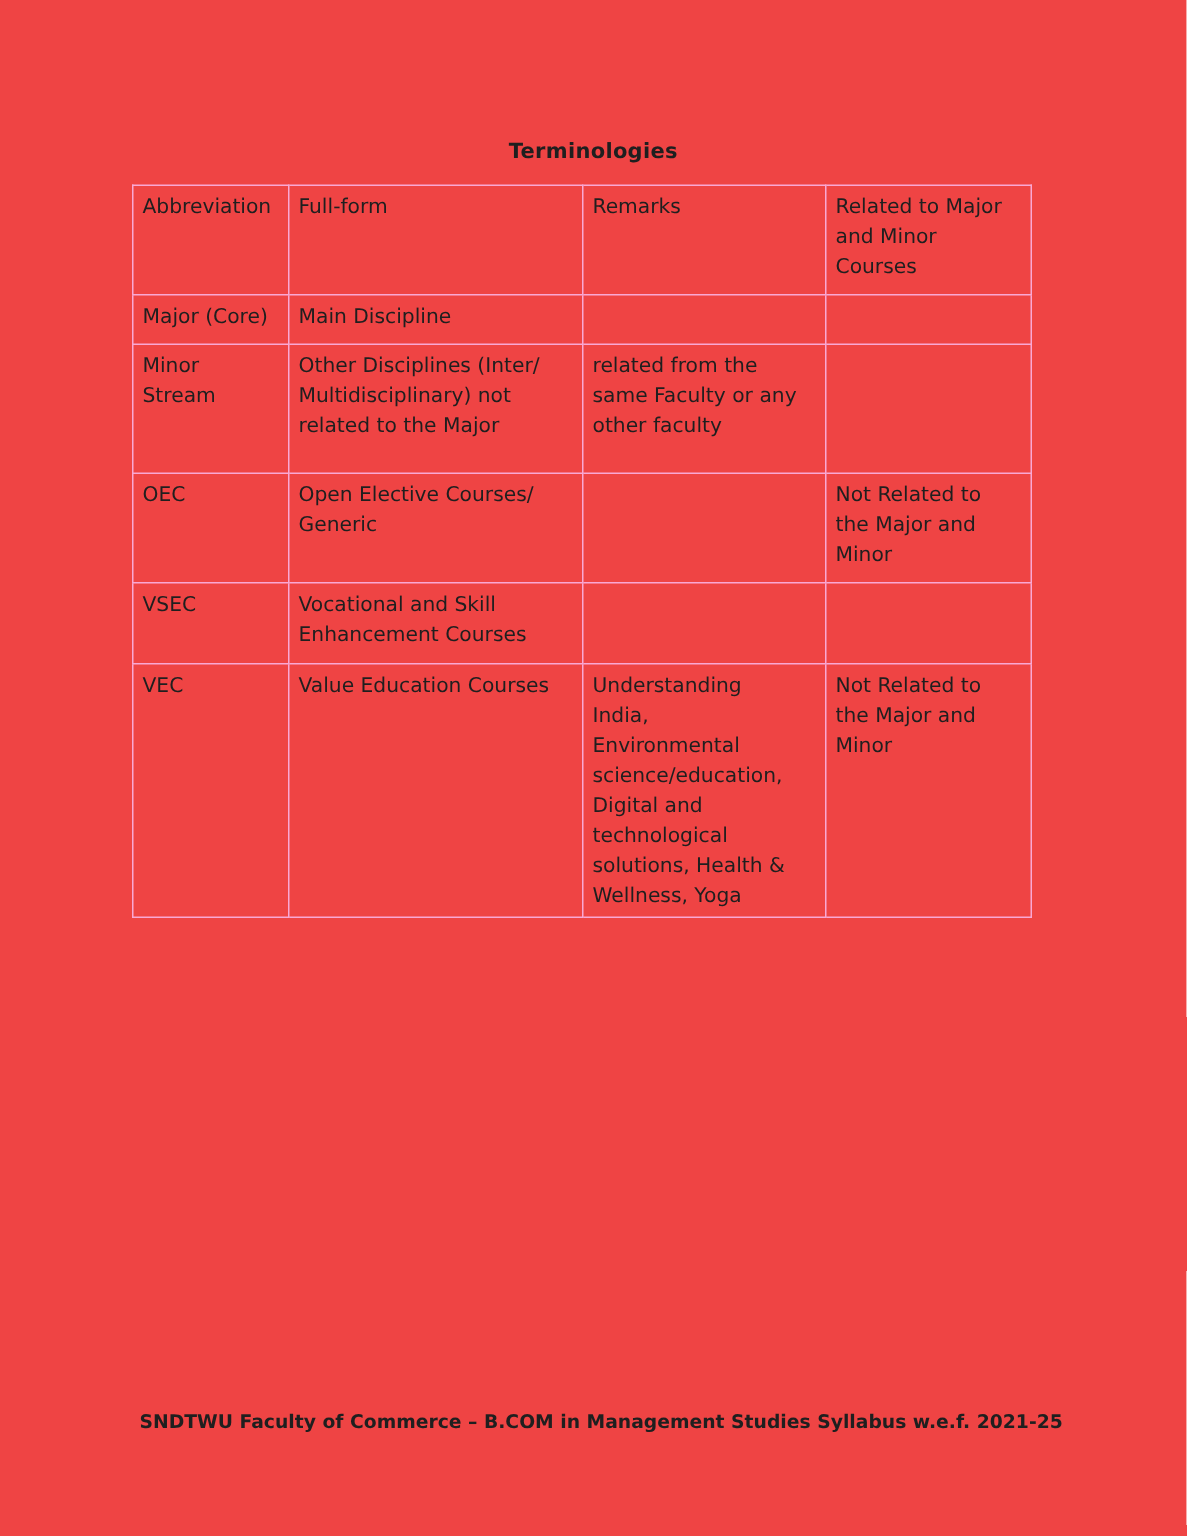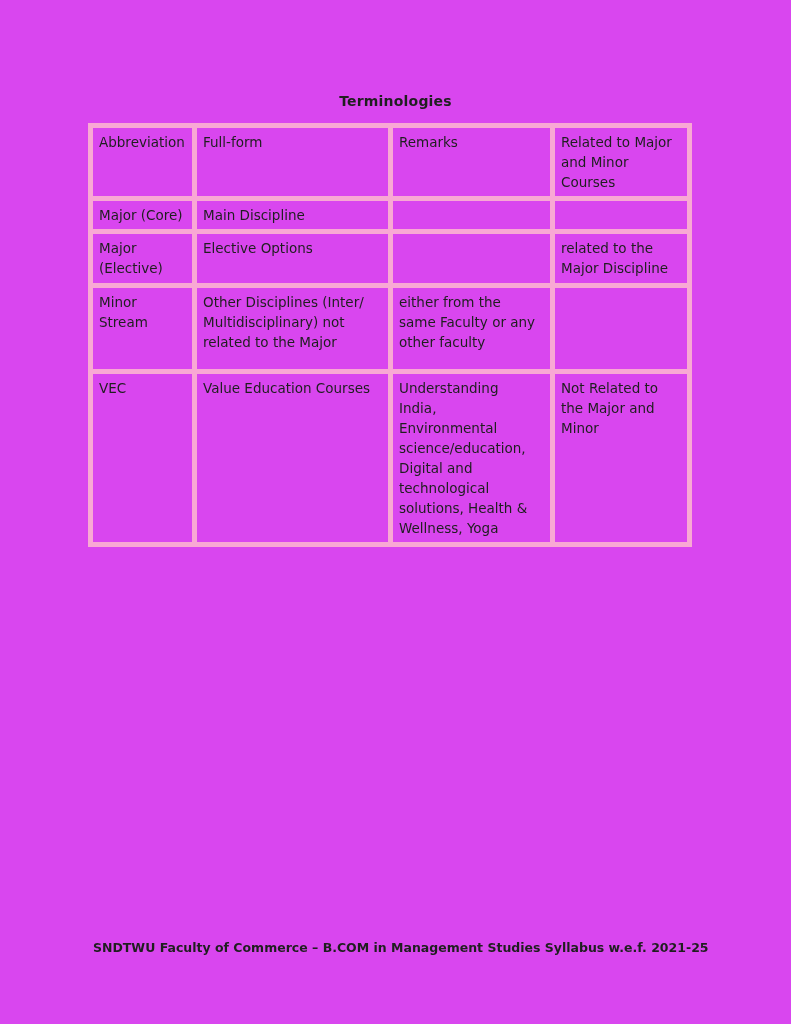--- a/index.html
+++ b/index.html
@@ -1,21 +1,21 @@
 <!DOCTYPE html>
 <html><head>
 <meta charset="utf-8">
 <style>
   * { margin: 0; padding: 0; box-sizing: border-box; }
   html, body { background: #ffffff; }
   .page {
     position: relative;
     width: 791px;
     height: 1024px;
-    background: #d946ef;
+    background: #ef4444;
     font-family: "DejaVu Sans", "Liberation Sans", sans-serif;
     color: #1f1f1f;
   }
   .doc-title {
     position: absolute;
     top: 93px;
     left: 0;
     width: 100%;
     text-align: center;
     font-size: 14px;
@@ -25,21 +25,21 @@
   table.terms {
     position: absolute;
     left: 88px;
     top: 123px;
     width: 599px;
     border-collapse: collapse;
     table-layout: fixed;
   }
   table.terms th,
   table.terms td {
-    border: 5px solid #f9a8d4;
+    border: 1px solid #f9a8d4;
     vertical-align: top;
     text-align: left;
     font-weight: normal;
     font-size: 13.5px;
     line-height: 20px;
     padding: 4px 5px 4px 6px;
     white-space: pre-line;
     overflow: hidden;
     color: #1f1f1f;
   }
@@ -88,37 +88,45 @@
       <th>Related to Major
 and Minor
 Courses</th>
     </tr>
     <tr class="r0">
       <td>Major (Core)</td>
       <td>Main Discipline</td>
       <td></td>
       <td></td>
     </tr>
-    <tr class="r1">
-      <td>Major
-(Elective)</td>
-      <td>Elective Options</td>
-      <td></td>
-      <td>related to the
-Major Discipline</td>
-    </tr>
     <tr class="r2">
       <td>Minor
 Stream</td>
       <td>Other Disciplines (Inter/
 Multidisciplinary) not
 related to the Major</td>
-      <td>either from the
+      <td>related from the
 same Faculty or any
 other faculty</td>
+      <td></td>
+    </tr>
+    <tr class="r3">
+      <td>OEC</td>
+      <td>Open Elective Courses/
+Generic</td>
+      <td></td>
+      <td>Not Related to
+the Major and
+Minor</td>
+    </tr>
+    <tr class="r4">
+      <td>VSEC</td>
+      <td>Vocational and Skill
+Enhancement Courses</td>
+      <td></td>
       <td></td>
     </tr>
     <tr class="r8">
       <td>VEC</td>
       <td>Value Education Courses</td>
       <td>Understanding
 India,
 Environmental
 science/education,
 Digital and

